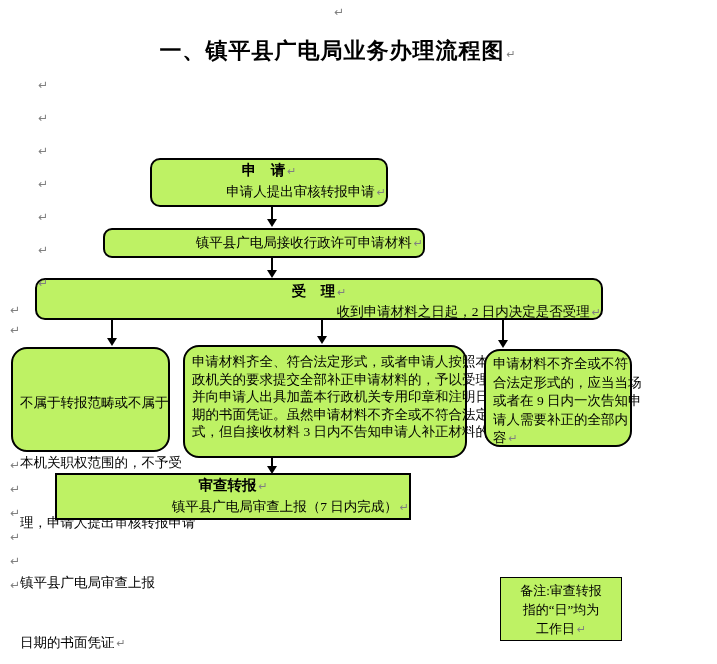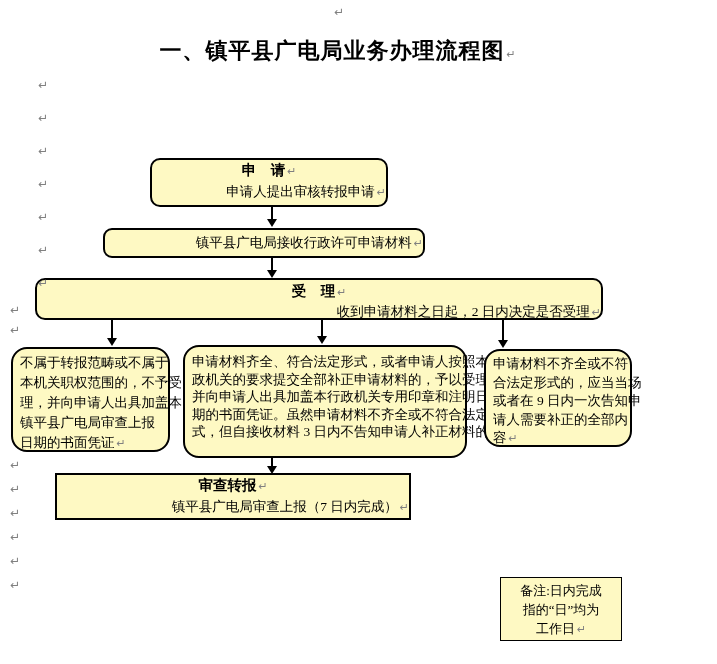--- a/index.html
+++ b/index.html
@@ -30,40 +30,40 @@
   .pmark-inline{
     color:#808080;
     font-size:11px;
     font-family:"DejaVu Sans",sans-serif;
     margin-left:2px;
     font-weight:normal;
   }
   .box{
     position:absolute;
     border:2px solid #000;
-    background:#fef9c3;
+    background:#bef264;
     box-sizing:border-box;
     font-size:13.5px;
   }
   .rounded{border-radius:10px;}
   .rounded-lg{border-radius:16px;}
   .center-box{text-align:center;}
   .box-heading{
     font-weight:bold;
     font-size:14.5px;
     line-height:21px;
   }
   .box-line{line-height:20px;text-align:right;}
   .single-line{line-height:26px;}
   .box-text{
     padding:4px 6px 0 7px;
     text-align:justify;
   }
   .box-text-line{white-space:nowrap;}
-  .lh20 .box-text-line{line-height:20px;}
+  .lh20 .box-text-line{line-height:20px;margin-top:40px;}
   .lh17 .box-text-line{line-height:17.5px;}
   .lh18 .box-text-line{line-height:18.5px;}
   .note{
     border-width:1px;
     text-align:center;
     font-size:13px;
   }
   .note .box-text-line{line-height:19px;}
   .arrow{
     position:absolute;
@@ -100,21 +100,21 @@
   </div>
 
   <div class="box rounded center-box" style="left:35px;top:278px;width:568px;height:42px;">
     <div class="box-heading" style="line-height:20px;padding-top:1px;"><span>受　理</span><span class="pmark-inline">↵</span></div>
     <div class="box-line" style="line-height:18px;"><span>收到申请材料之日起，2 日内决定是否受理</span><span class="pmark-inline">↵</span></div>
   </div>
 
   <div class="box rounded-lg box-text lh20" style="left:11px;top:347px;width:159px;height:105px;">
       <div class="box-text-line">不属于转报范畴或不属于</div>
       <div class="box-text-line">本机关职权范围的，不予受</div>
-      <div class="box-text-line">理，并向申请人出具加盖本</div>
+      <div class="box-text-line">理，申请人提出审核转报申请</div>
       <div class="box-text-line">镇平县广电局审查上报</div>
       <div class="box-text-line">日期的书面凭证<span class="pmark-inline">↵</span></div>
     </div>
 
   <div class="box rounded-lg box-text lh17" style="left:183px;top:345px;width:284px;height:113px;padding-top:6px;">
       <div class="box-text-line">申请材料齐全、符合法定形式，或者申请人按照本行</div>
       <div class="box-text-line">政机关的要求提交全部补正申请材料的，予以受理，</div>
       <div class="box-text-line">并向申请人出具加盖本行政机关专用印章和注明日</div>
       <div class="box-text-line">期的书面凭证。虽然申请材料不齐全或不符合法定形</div>
       <div class="box-text-line">式，但自接收材料 3 日内不告知申请人补正材料的，</div>
@@ -127,21 +127,21 @@
       <div class="box-text-line">请人需要补正的全部内</div>
       <div class="box-text-line">容<span class="pmark-inline">↵</span></div>
     </div>
 
   <div class="box center-box" style="left:55px;top:473px;width:356px;height:47px;">
     <div class="box-heading"><span>审查转报</span><span class="pmark-inline">↵</span></div>
     <div class="box-line"><span>镇平县广电局审查上报（7 日内完成）</span><span class="pmark-inline">↵</span></div>
   </div>
 
   <div class="box note" style="left:500px;top:577px;width:122px;height:64px;padding-top:3px;">
-      <div class="box-text-line">备注:日内完成</div>
+      <div class="box-text-line">备注:审查转报</div>
       <div class="box-text-line">指的“日”均为</div>
       <div class="box-text-line">工作日<span class="pmark-inline">↵</span></div>
     </div>
 
   <div class="arrow" style="left:271px;top:207px;height:12px;"></div>
   <div class="arrow" style="left:271px;top:258px;height:12px;"></div>
   <div class="arrow" style="left:111px;top:320px;height:18px;"></div>
   <div class="arrow" style="left:321px;top:320px;height:16px;"></div>
   <div class="arrow" style="left:502px;top:320px;height:20px;"></div>
   <div class="arrow" style="left:271px;top:458px;height:8px;"></div>

